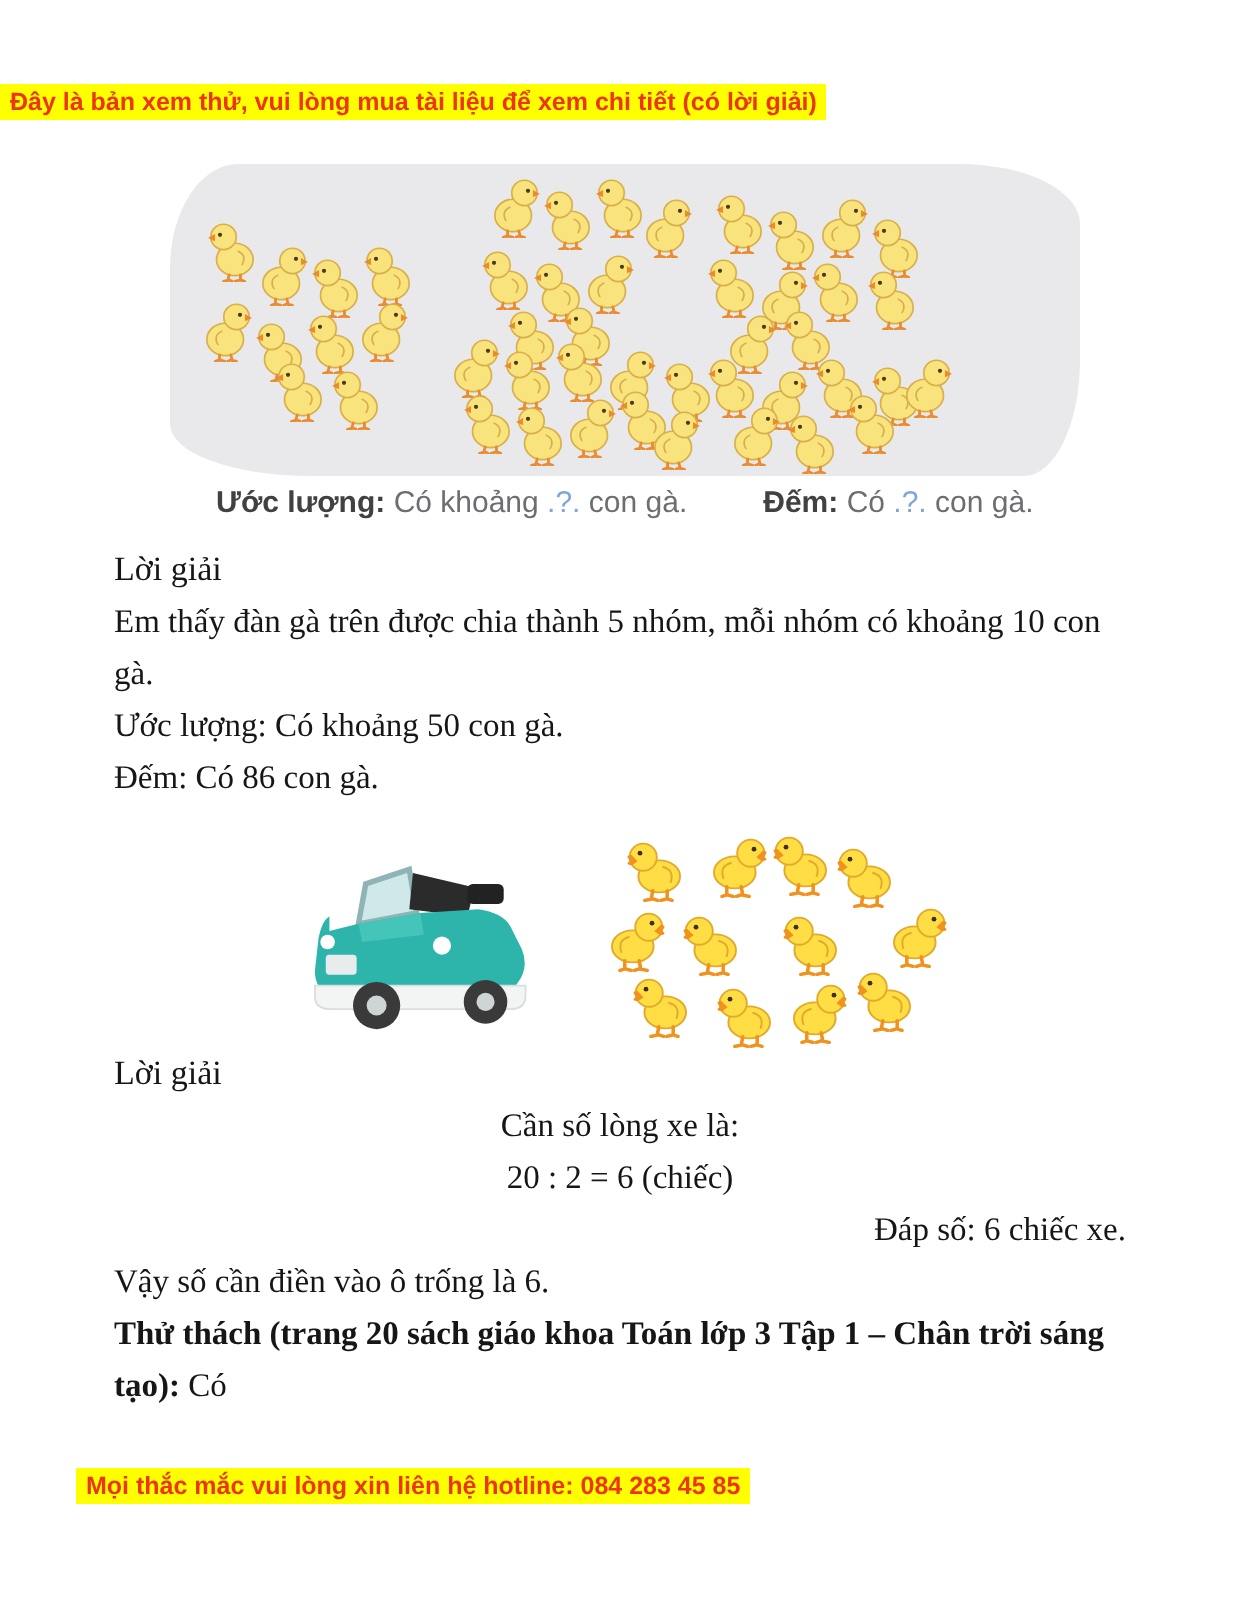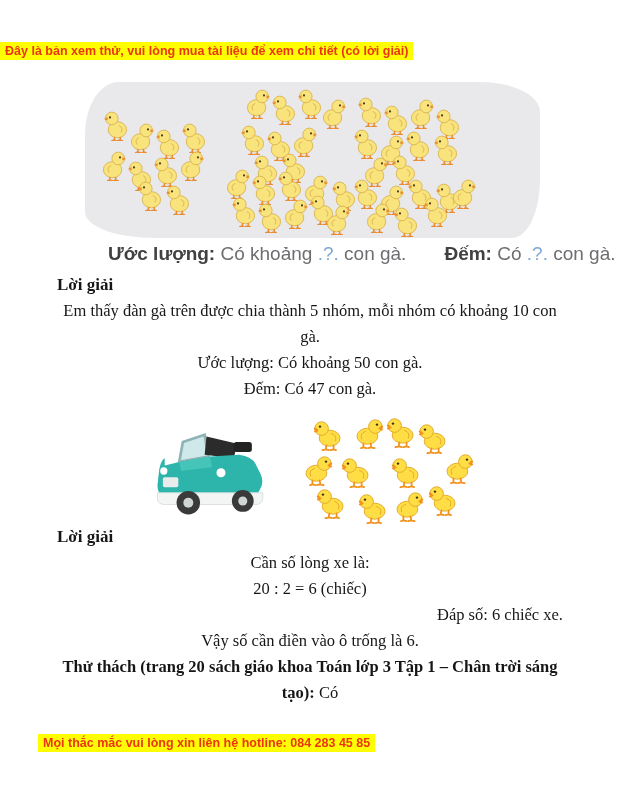--- a/index.html
+++ b/index.html
@@ -14,29 +14,29 @@
   .banner.bottom{top:736px;margin-left:38px;}
   .banner .hl{background:#ffff00;color:#ed3511;padding:2px 5px;}
 
   
   .fig1{position:absolute;left:85px;top:82px;width:455px;height:156px;
     background:#e9e9eb;border-radius:34px 60px 28px 70px / 52px 30px 58px 26px;}
   .spr{position:absolute;overflow:visible;}
 
   
   .caption{position:absolute;left:108px;top:243px;width:460px;
-    font-family:"Liberation Sans",sans-serif;font-size:19px;color:#6d6e71;white-space:nowrap;}
+    font-family:"Liberation Sans",sans-serif;font-size:15px;color:#6d6e71;white-space:nowrap;}
   .caption b{color:#414042;}
   .caption .ph{color:#7da7d9;}
   .cap-gap{display:inline-block;width:38px;}
 
   
   .content{position:absolute;left:57px;top:272px;width:506px;font-size:16.5px;}
-  .h{font-weight:bold;font-size:17px;line-height:26px;}
-  .line{line-height:26px;text-align:center;}
+  .h{font-weight:normal;font-size:17px;line-height:26px;}
+  .line{line-height:26px;}
   .center-line{line-height:26px;text-align:center;}
   .center-line.shift{padding-left:52px;text-align:right;}
 
   
   .fig2{position:relative;height:120px;margin:2px 0 0 95px;display:flex;align-items:center;}
   .car{width:118px;height:96px;margin-top:14px;}
   .duck-field{position:relative;width:195px;height:120px;margin-left:18px;}
 </style>
 </head>
 <body>
@@ -221,21 +221,21 @@
   </div>
 
   <div class="caption">
     <span><b>Ước lượng:</b> <span>Có khoảng</span> <span class="ph">.?.</span> <span>con gà.</span></span><span class="cap-gap"></span><span><b>Đếm:</b> <span>Có</span> <span class="ph">.?.</span> <span>con gà.</span></span>
   </div>
 
   <div class="content">
     <div class="h">Lời giải</div>
     <div class="line">Em thấy đàn gà trên được chia thành 5 nhóm, mỗi nhóm có khoảng 10 con gà.</div>
     <div class="line">Ước lượng: Có khoảng 50 con gà.</div>
-    <div class="line">Đếm: Có 47 con gà.</div>
+    <div class="line">Đếm: Có 86 con gà.</div>
 
 
     <div class="fig2">
       <svg class="car" viewBox="0 0 130 100">
         <polygon points="34,18 58,10 62,34 30,40" fill="#cfe8ea" stroke="#8fb4b6" stroke-width="3"></polygon>
         <path d="M60 12 l34 8 -4 16 -32 -4 z" fill="#2b2b2b"></path>
         <rect x="90" y="18" width="20" height="11" rx="3" fill="#222222"></rect>
         <path d="M14 44 L30 40 L64 34 L96 32 q14 2 18 10 l6 12 q4 10 -2 18 l-4 6 H14 q-8 -2 -8 -12 l2 -18 q2 -10 6 -12 z" fill="#2eb5ab"></path>
         <path d="M30 40 L64 34 l2 12 -34 4 z" fill="#45c4ba"></path>
         <path d="M6 74 h116 v6 q0 7 -9 7 H15 q-9 0 -9 -7 z" fill="#f2f5f4" stroke="#d8dedd"></path>

